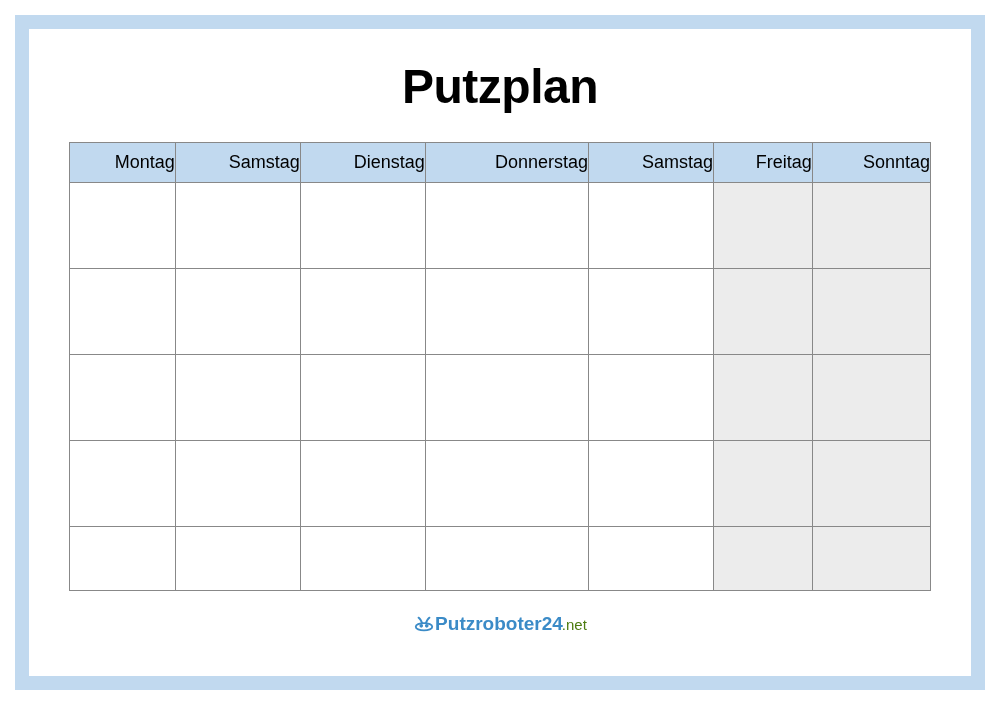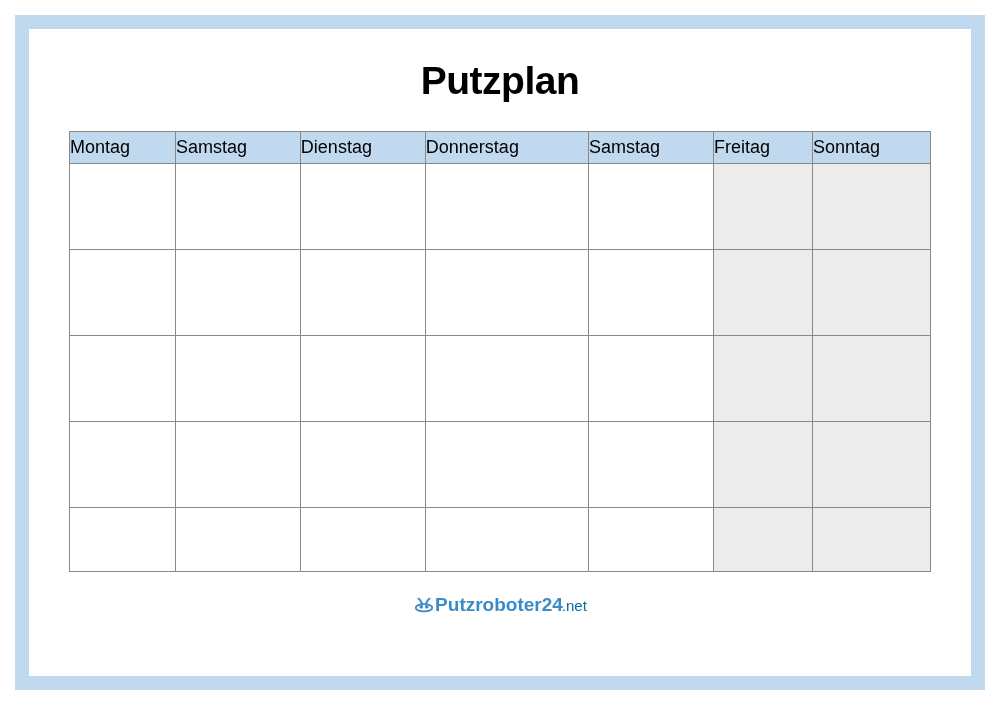--- a/index.html
+++ b/index.html
@@ -18,40 +18,40 @@
       width: 100%;
       height: 100%;
       border: 14px solid #c1d9ef;
       background: #ffffff;
       padding: 30px 40px 20px 40px;
       display: flex;
       flex-direction: column;
       align-items: center;
     }
     .title {
-      font-size: 39px;
+      font-size: 48px;
       font-weight: 600;
       color: #000;
       text-align: center;
       margin-bottom: 28px;
       letter-spacing: -0.5px;
     }
     table {
       width: 100%;
       border-collapse: collapse;
       flex: 0 0 auto;
     }
     th {
       background: #c1d9ef;
       border: 1px solid #888;
       font-weight: 400;
       font-size: 18px;
       color: #000;
-      height: 32px;
-      text-align: left;
+      height: 40px;
+      text-align: right;
     }
     td {
       border: 1px solid #888;
       height: 86px;
       background: #ffffff;
     }
     td.weekend {
       background: #ececec;
     }
     tr.short td {
@@ -68,21 +68,21 @@
     .footer-logo .icon {
       width: 22px;
       height: 22px;
       display: inline-flex;
       align-items: center;
       justify-content: center;
     }
     .footer-logo .suffix {
       font-weight: 400;
       font-size: 15px;
-      color: #0369a1;
+      color: #4d7c0f;
       margin-left: -1px;
     }
   </style>
 </head>
 <body>
 
 <div class="frame">
   <h1 class="title">Putzplan</h1>
 
   <table>

